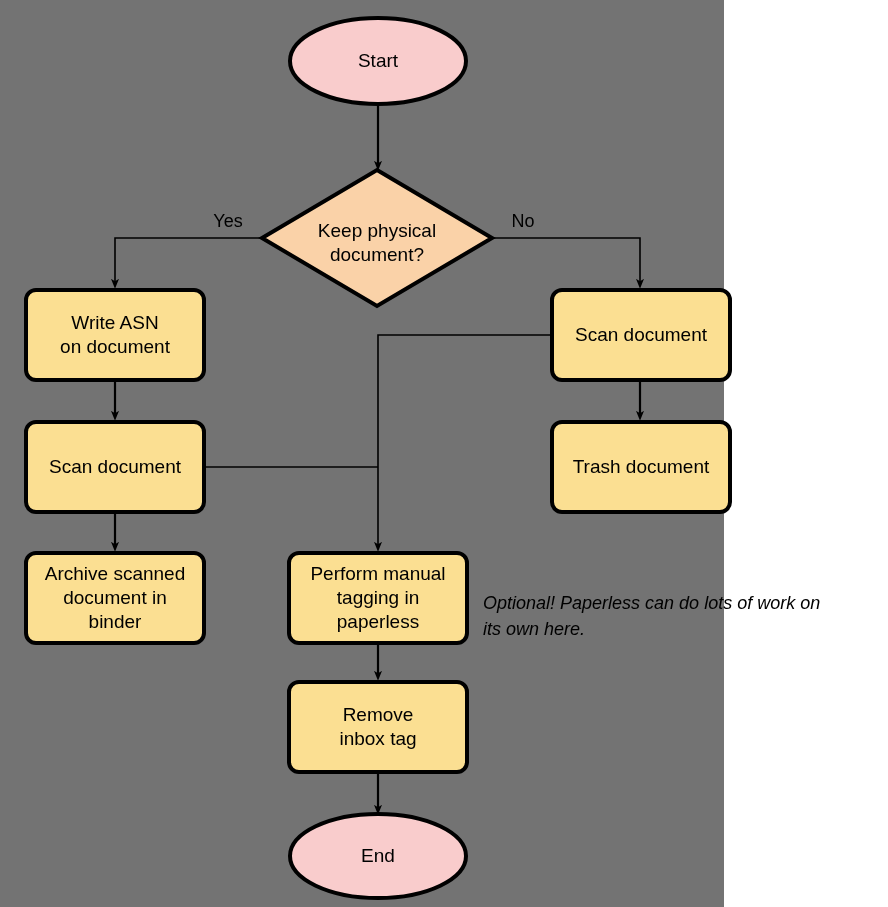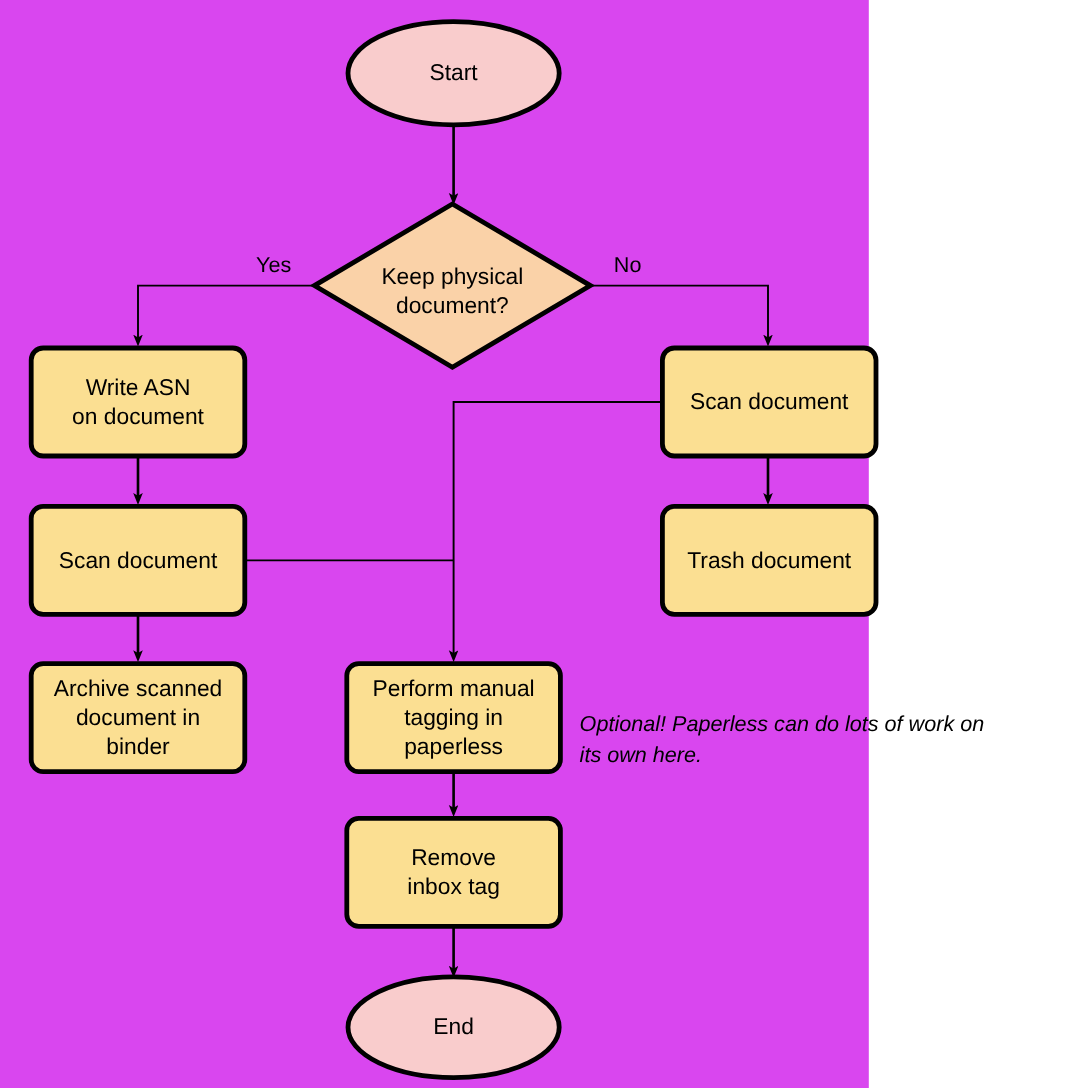--- a/index.html
+++ b/index.html
@@ -11,21 +11,21 @@
   body {
     font-family: "Liberation Sans", sans-serif;
     width: 888px;
     height: 907px;
     overflow: hidden;
   }
   #diagram-root {
     position: relative;
     width: 724px;
     height: 907px;
-    background: #d946ef;
+    background: #737373;
   }
   #flow-svg {
     position: absolute;
     top: 0;
     left: 0;
     width: 888px;
     height: 907px;
     display: block;
   }
   .node-text {

